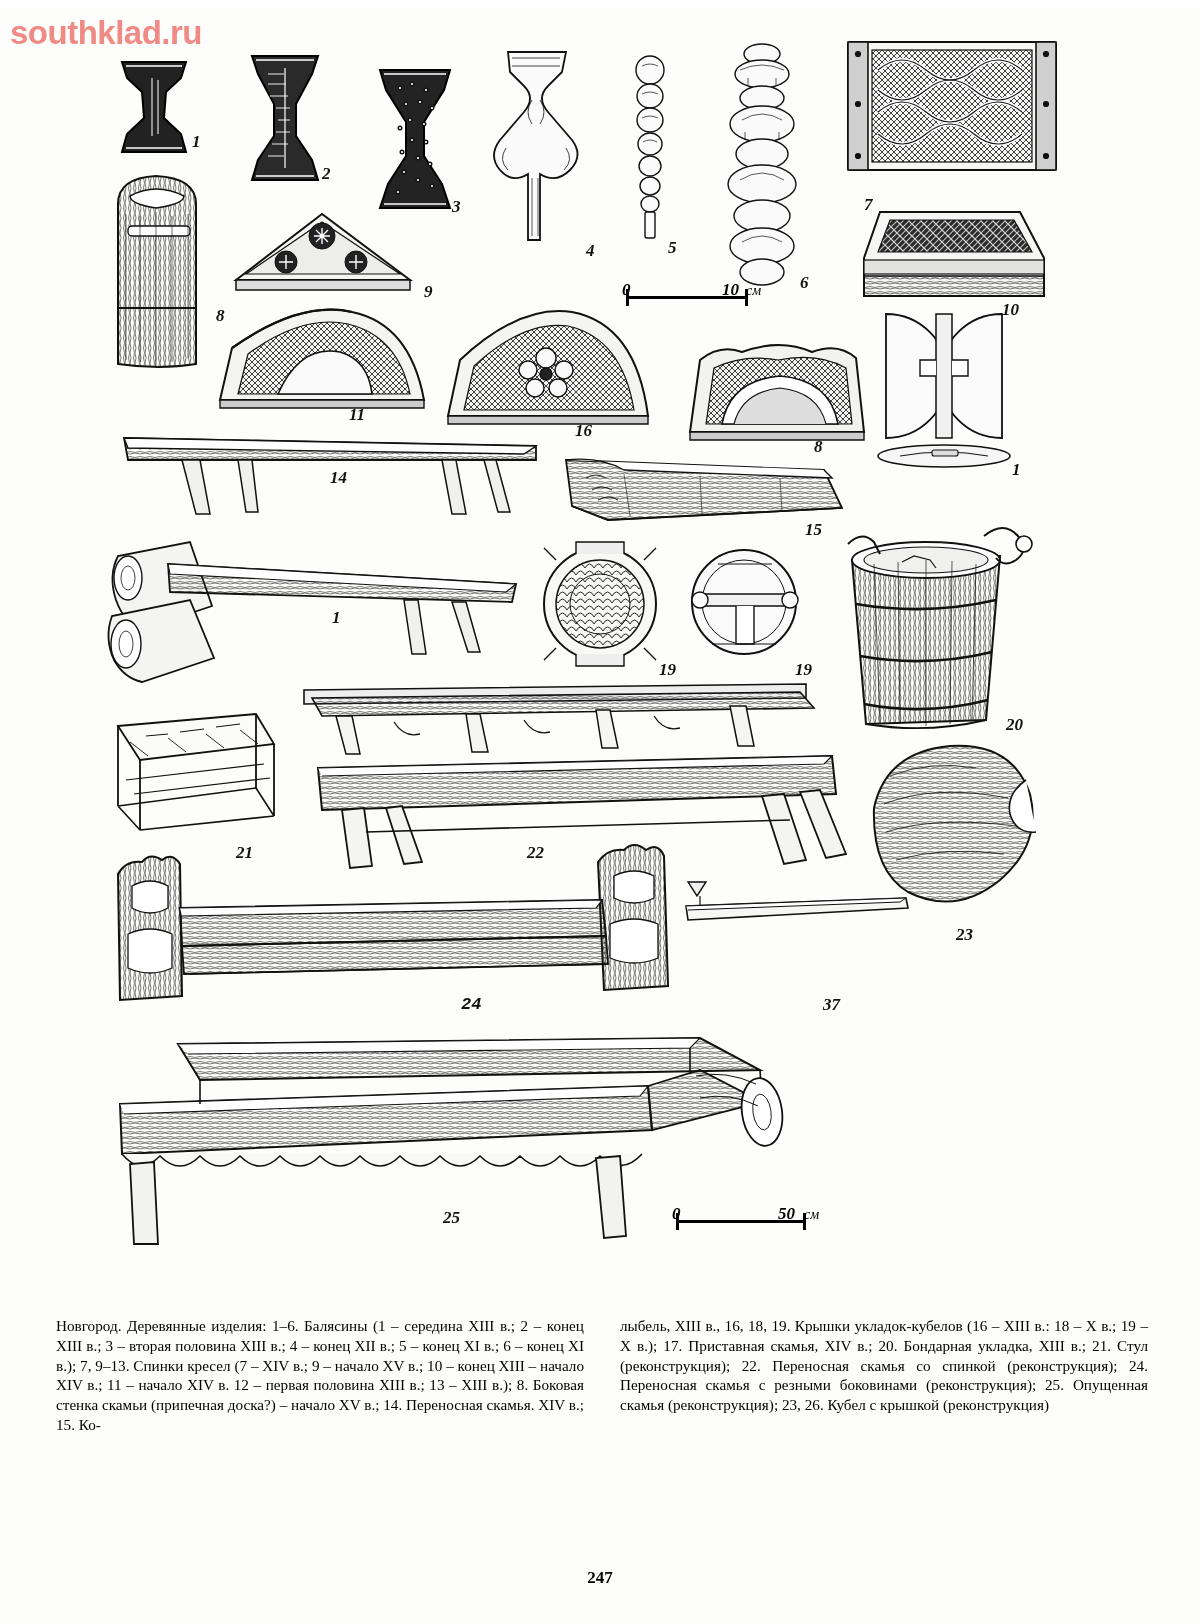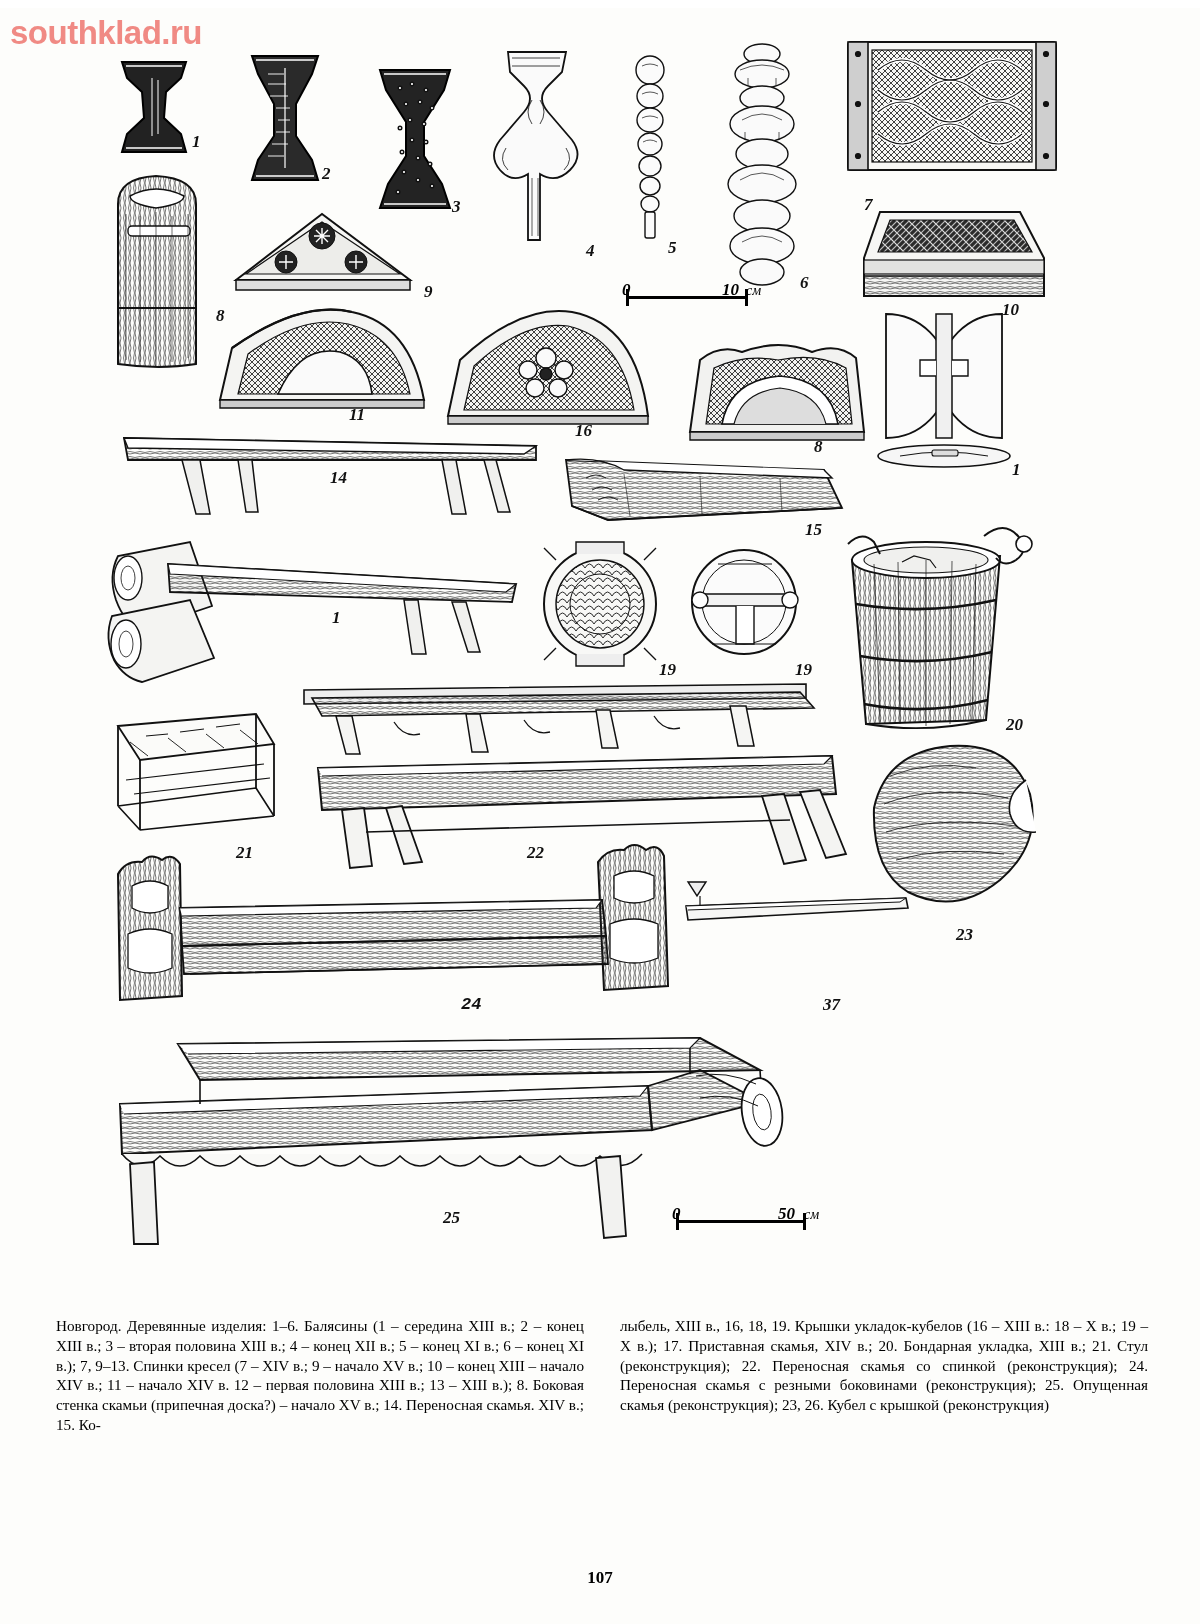--- a/index.html
+++ b/index.html
@@ -534,15 +534,15 @@
     <div class="sb-lab" style="left:102px;">50</div>
     <div class="sb-unit" style="left:128px;">см</div>
   </div>
 
 
   <div class="caption-cols">
     <div class="caption-col">Новгород. Деревянные изделия: 1–6. Балясины (1 – середина XIII в.; 2 – конец XIII в.; 3 – вторая половина XIII в.; 4 – конец XII в.; 5 – конец XI в.; 6 – конец XI в.); 7, 9–13. Спинки кресел (7 – XIV в.; 9 – начало XV в.; 10 – конец XIII – начало XIV в.; 11 – начало XIV в. 12 – первая половина XIII в.; 13 – XIII в.); 8. Боковая стенка скамьи (припечная доска?) – начало XV в.; 14. Переносная скамья. XIV в.; 15. Ко-</div>
     <div class="caption-col">лыбель, XIII в., 16, 18, 19. Крышки укладок-кубелов (16 – XIII в.: 18 – X в.; 19 – X в.); 17. Приставная скамья, XIV в.; 20. Бондарная укладка, XIII в.; 21. Стул (реконструкция); 22. Переносная скамья со спинкой (реконструкция); 24. Переносная скамья с резными боковинами (реконструкция); 25. Опущенная скамья (реконструкция); 23, 26. Кубел с крышкой (реконструкция)</div>
   </div>
 
-  <div class="pagenum">107</div>
+  <div class="pagenum">247</div>
 
 </div>
 
 </body></html>

